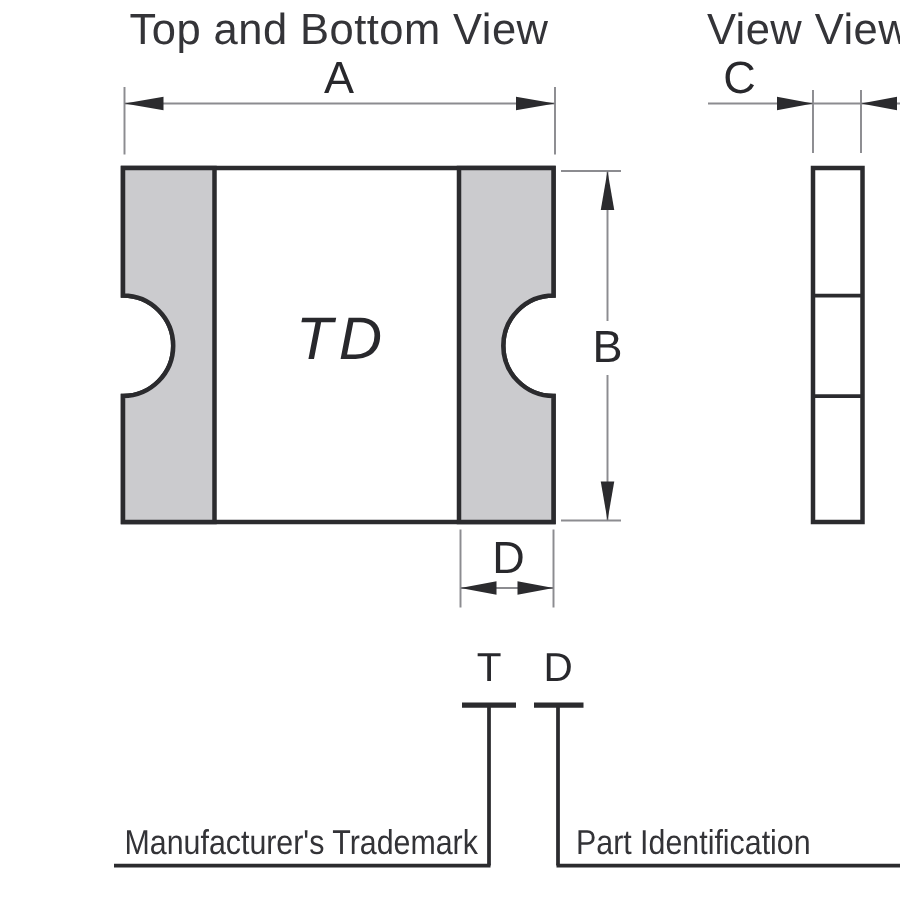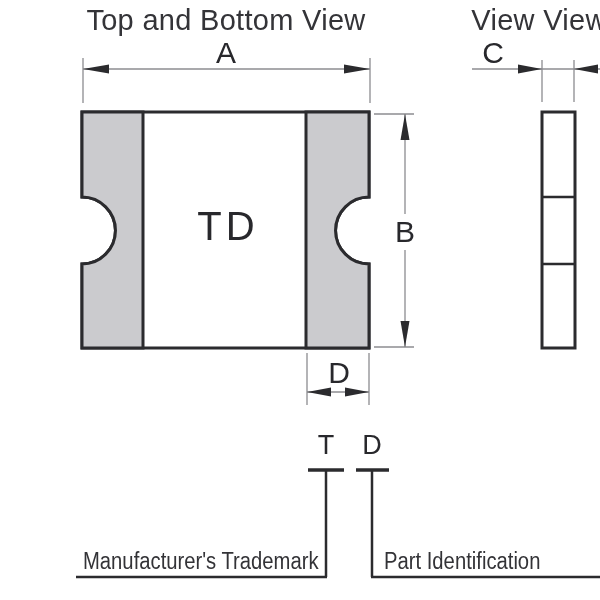--- a/index.html
+++ b/index.html
@@ -41,20 +41,21 @@
   .dim-label-b {
     background: #ffffff;
     padding: 2px 4px;
   }
   .marking {
     font-size: 40px;
     line-height: 42px;
     letter-spacing: 4px;
     transform: translateX(-50%);
     color: #28282c;
+    font-style: italic;
   }
   .legend-symbol {
     font-size: 27px;
     line-height: 28px;
     transform: translateX(-50%);
     color: #28282c;
   }
   .leader-caption {
     font-size: 23px;
     line-height: 26px;

